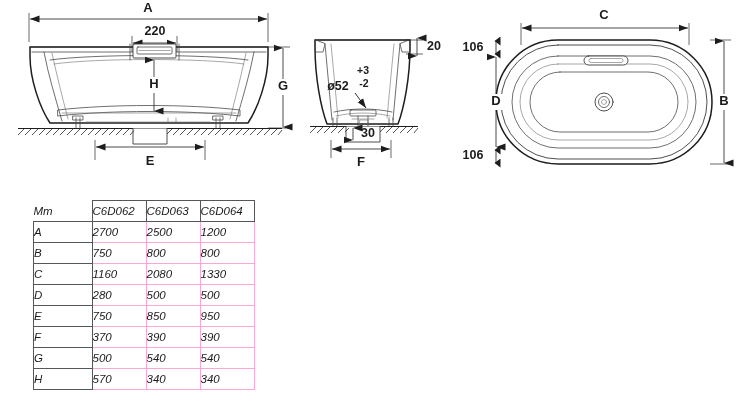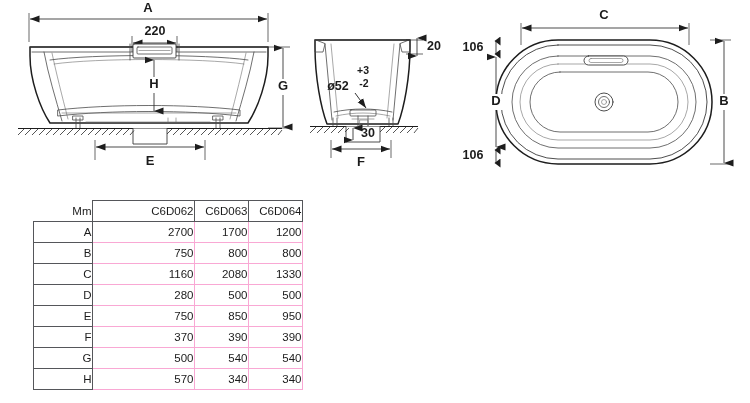--- a/index.html
+++ b/index.html
@@ -71,37 +71,38 @@
     top: 200px;
   }
   table.spec-table {
     border-collapse: collapse;
     font-family: "Liberation Sans", sans-serif;
     font-size: 11.5px;
     color: #1b1b1b;
   }
   table.spec-table td, table.spec-table th {
     font-weight: normal;
-    text-align: right;
+    text-align: left;
     vertical-align: middle;
     height: 20px;
     padding: 0;
+    font-style: italic;
   }
   .col-key    { width: 58px; }
   .col-model  { width: 53px; }
 
   
   th.key-head {
     border: none;
   }
   th.model-head {
     border: 1px solid #55565a;
     border-bottom: none;
   }
-  th.model-head.first-model { border-left: 1px solid #55565a; padding-left: 48px; }
+  th.model-head.first-model { border-left: 1px solid #55565a; }
 
   td.key-cell {
     border: 1px solid #55565a;
     border-right: 1px solid #55565a;
   }
   td.val-cell {
     border: 1px solid #f9a8d4;
   }
   tr.first-data td { border-top: 1px solid #55565a; }
 </style>
@@ -389,21 +390,21 @@
           <th class="key-head col-key">Mm</th>
           <th class="model-head first-model col-model">C6D062</th>
           <th class="model-head col-model">C6D063</th>
           <th class="model-head col-model">C6D064</th>
         </tr>
       </thead>
       <tbody>
         <tr class="first-data">
           <td class="key-cell">A</td>
           <td class="val-cell">2700</td>
-          <td class="val-cell">1700</td>
+          <td class="val-cell">2500</td>
           <td class="val-cell">1200</td>
         </tr>
         <tr>
           <td class="key-cell">B</td>
           <td class="val-cell">750</td>
           <td class="val-cell">800</td>
           <td class="val-cell">800</td>
         </tr>
         <tr>
           <td class="key-cell">C</td>

